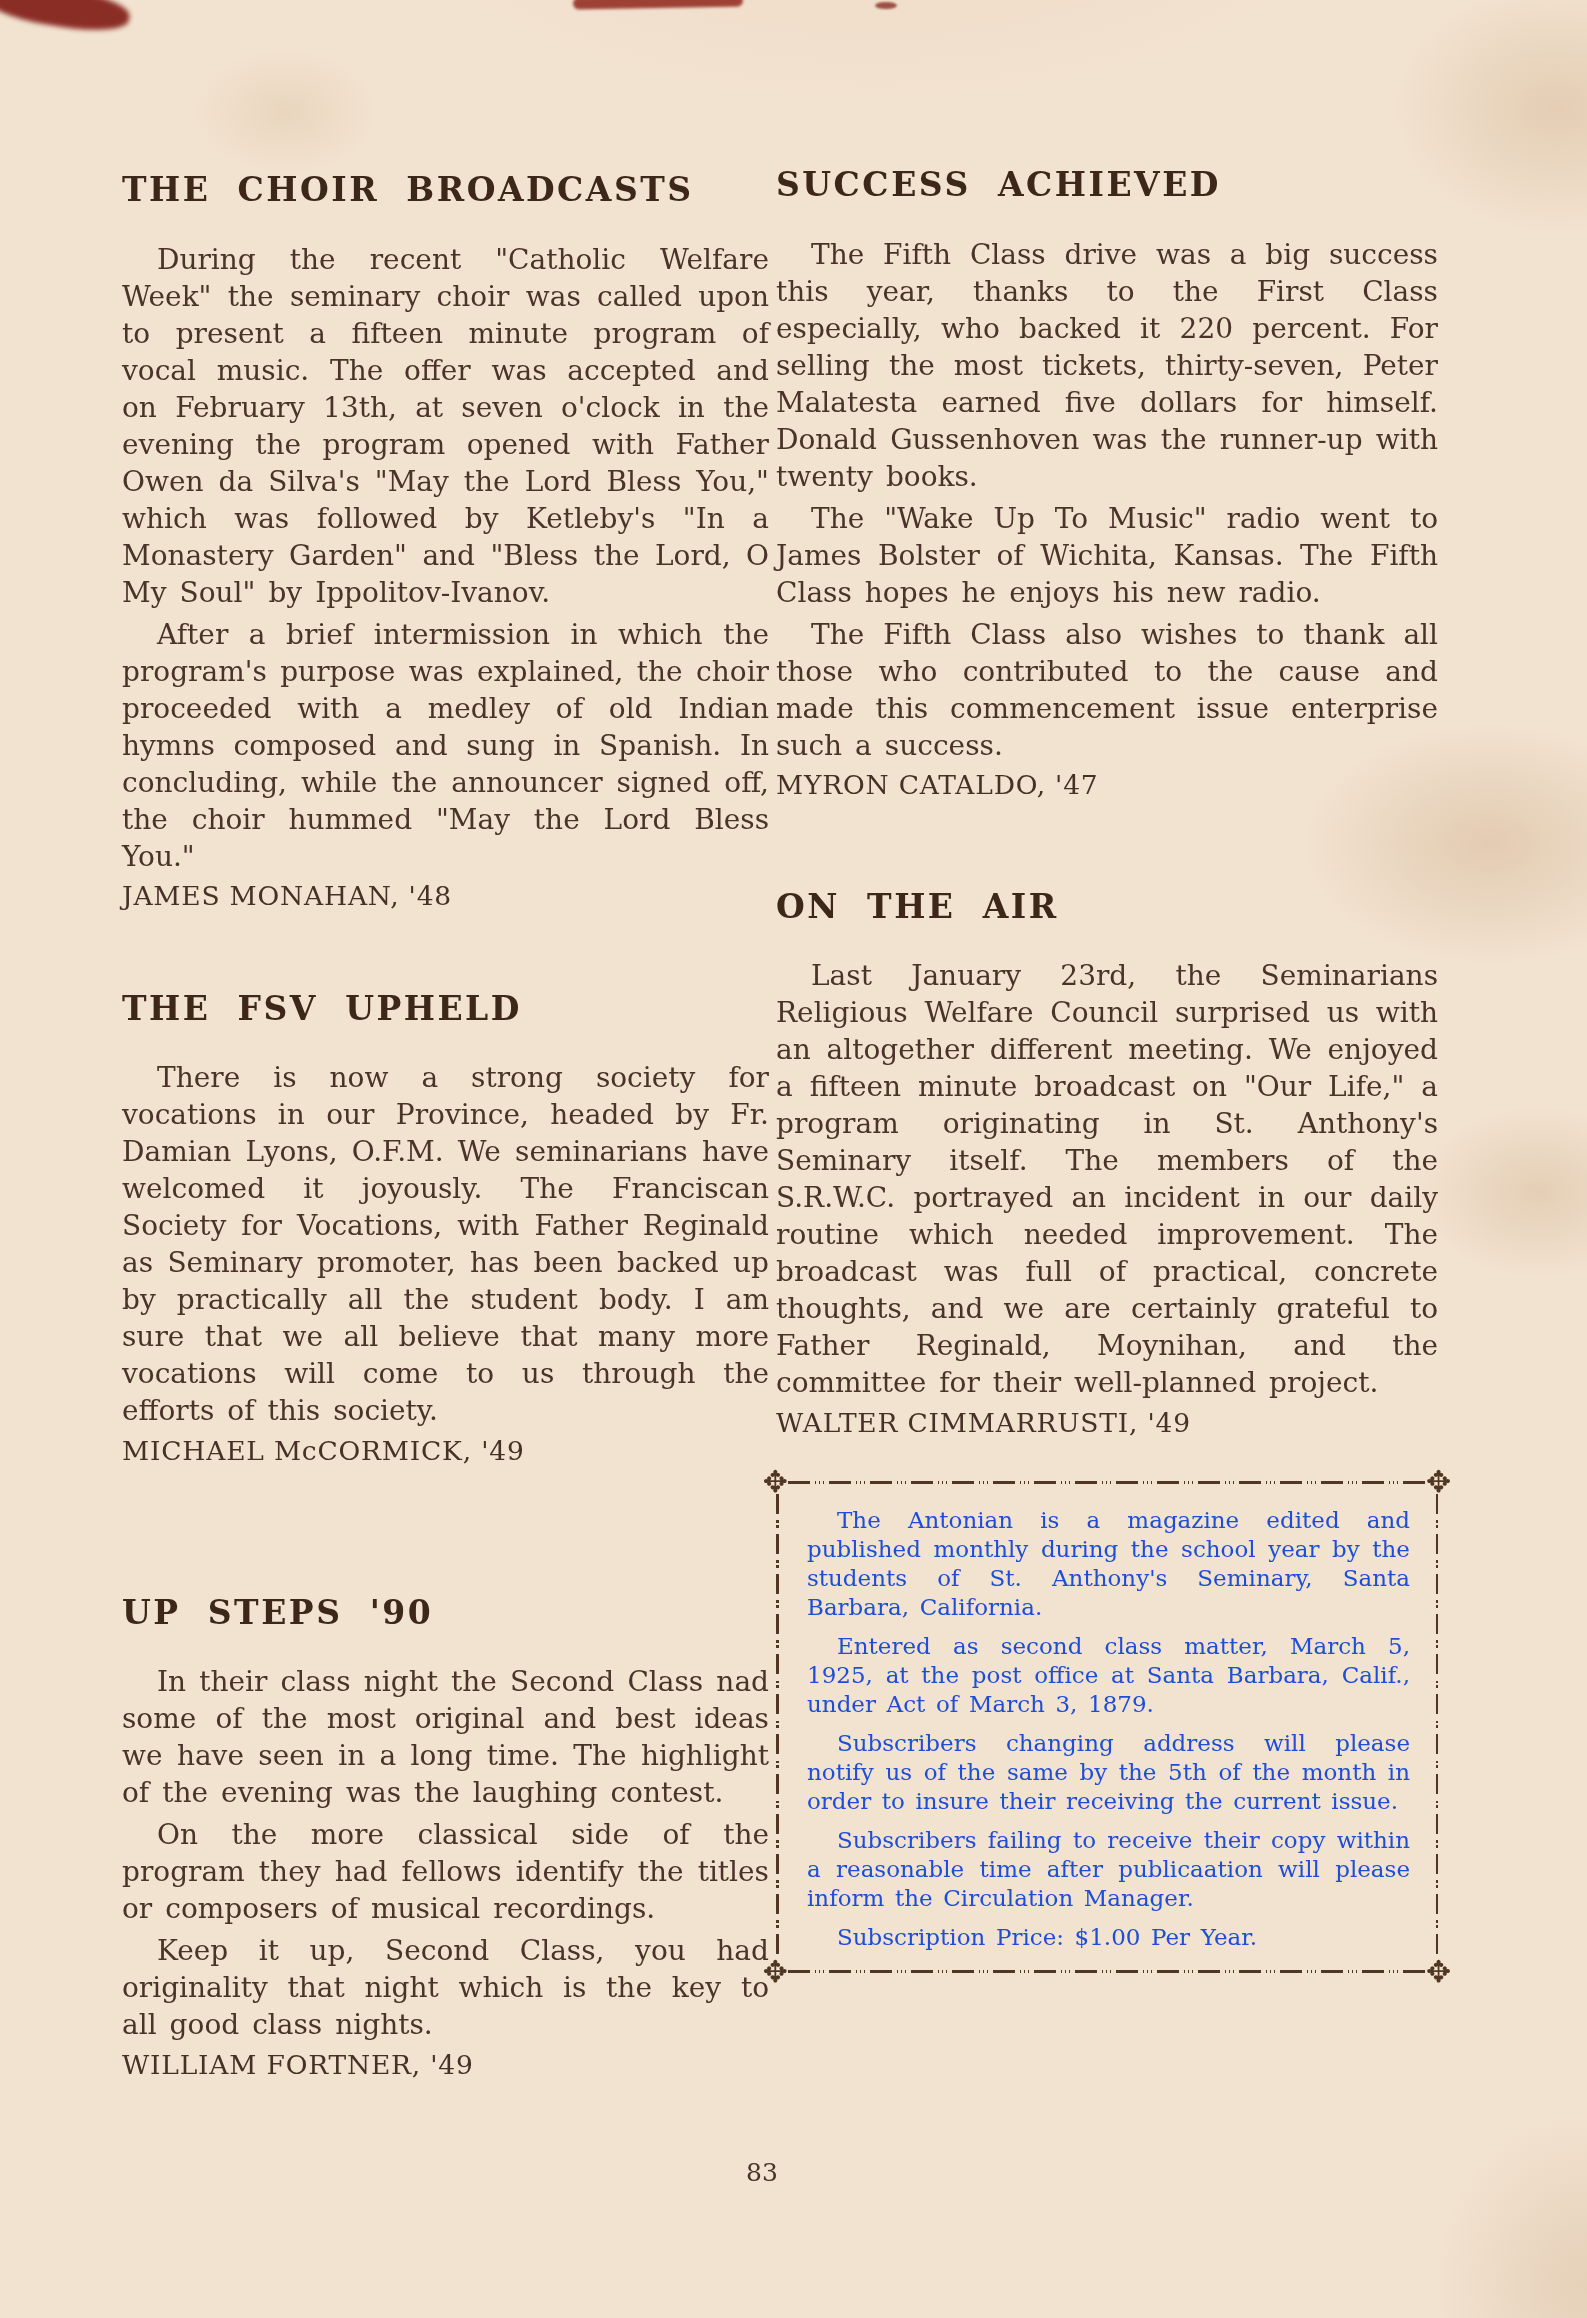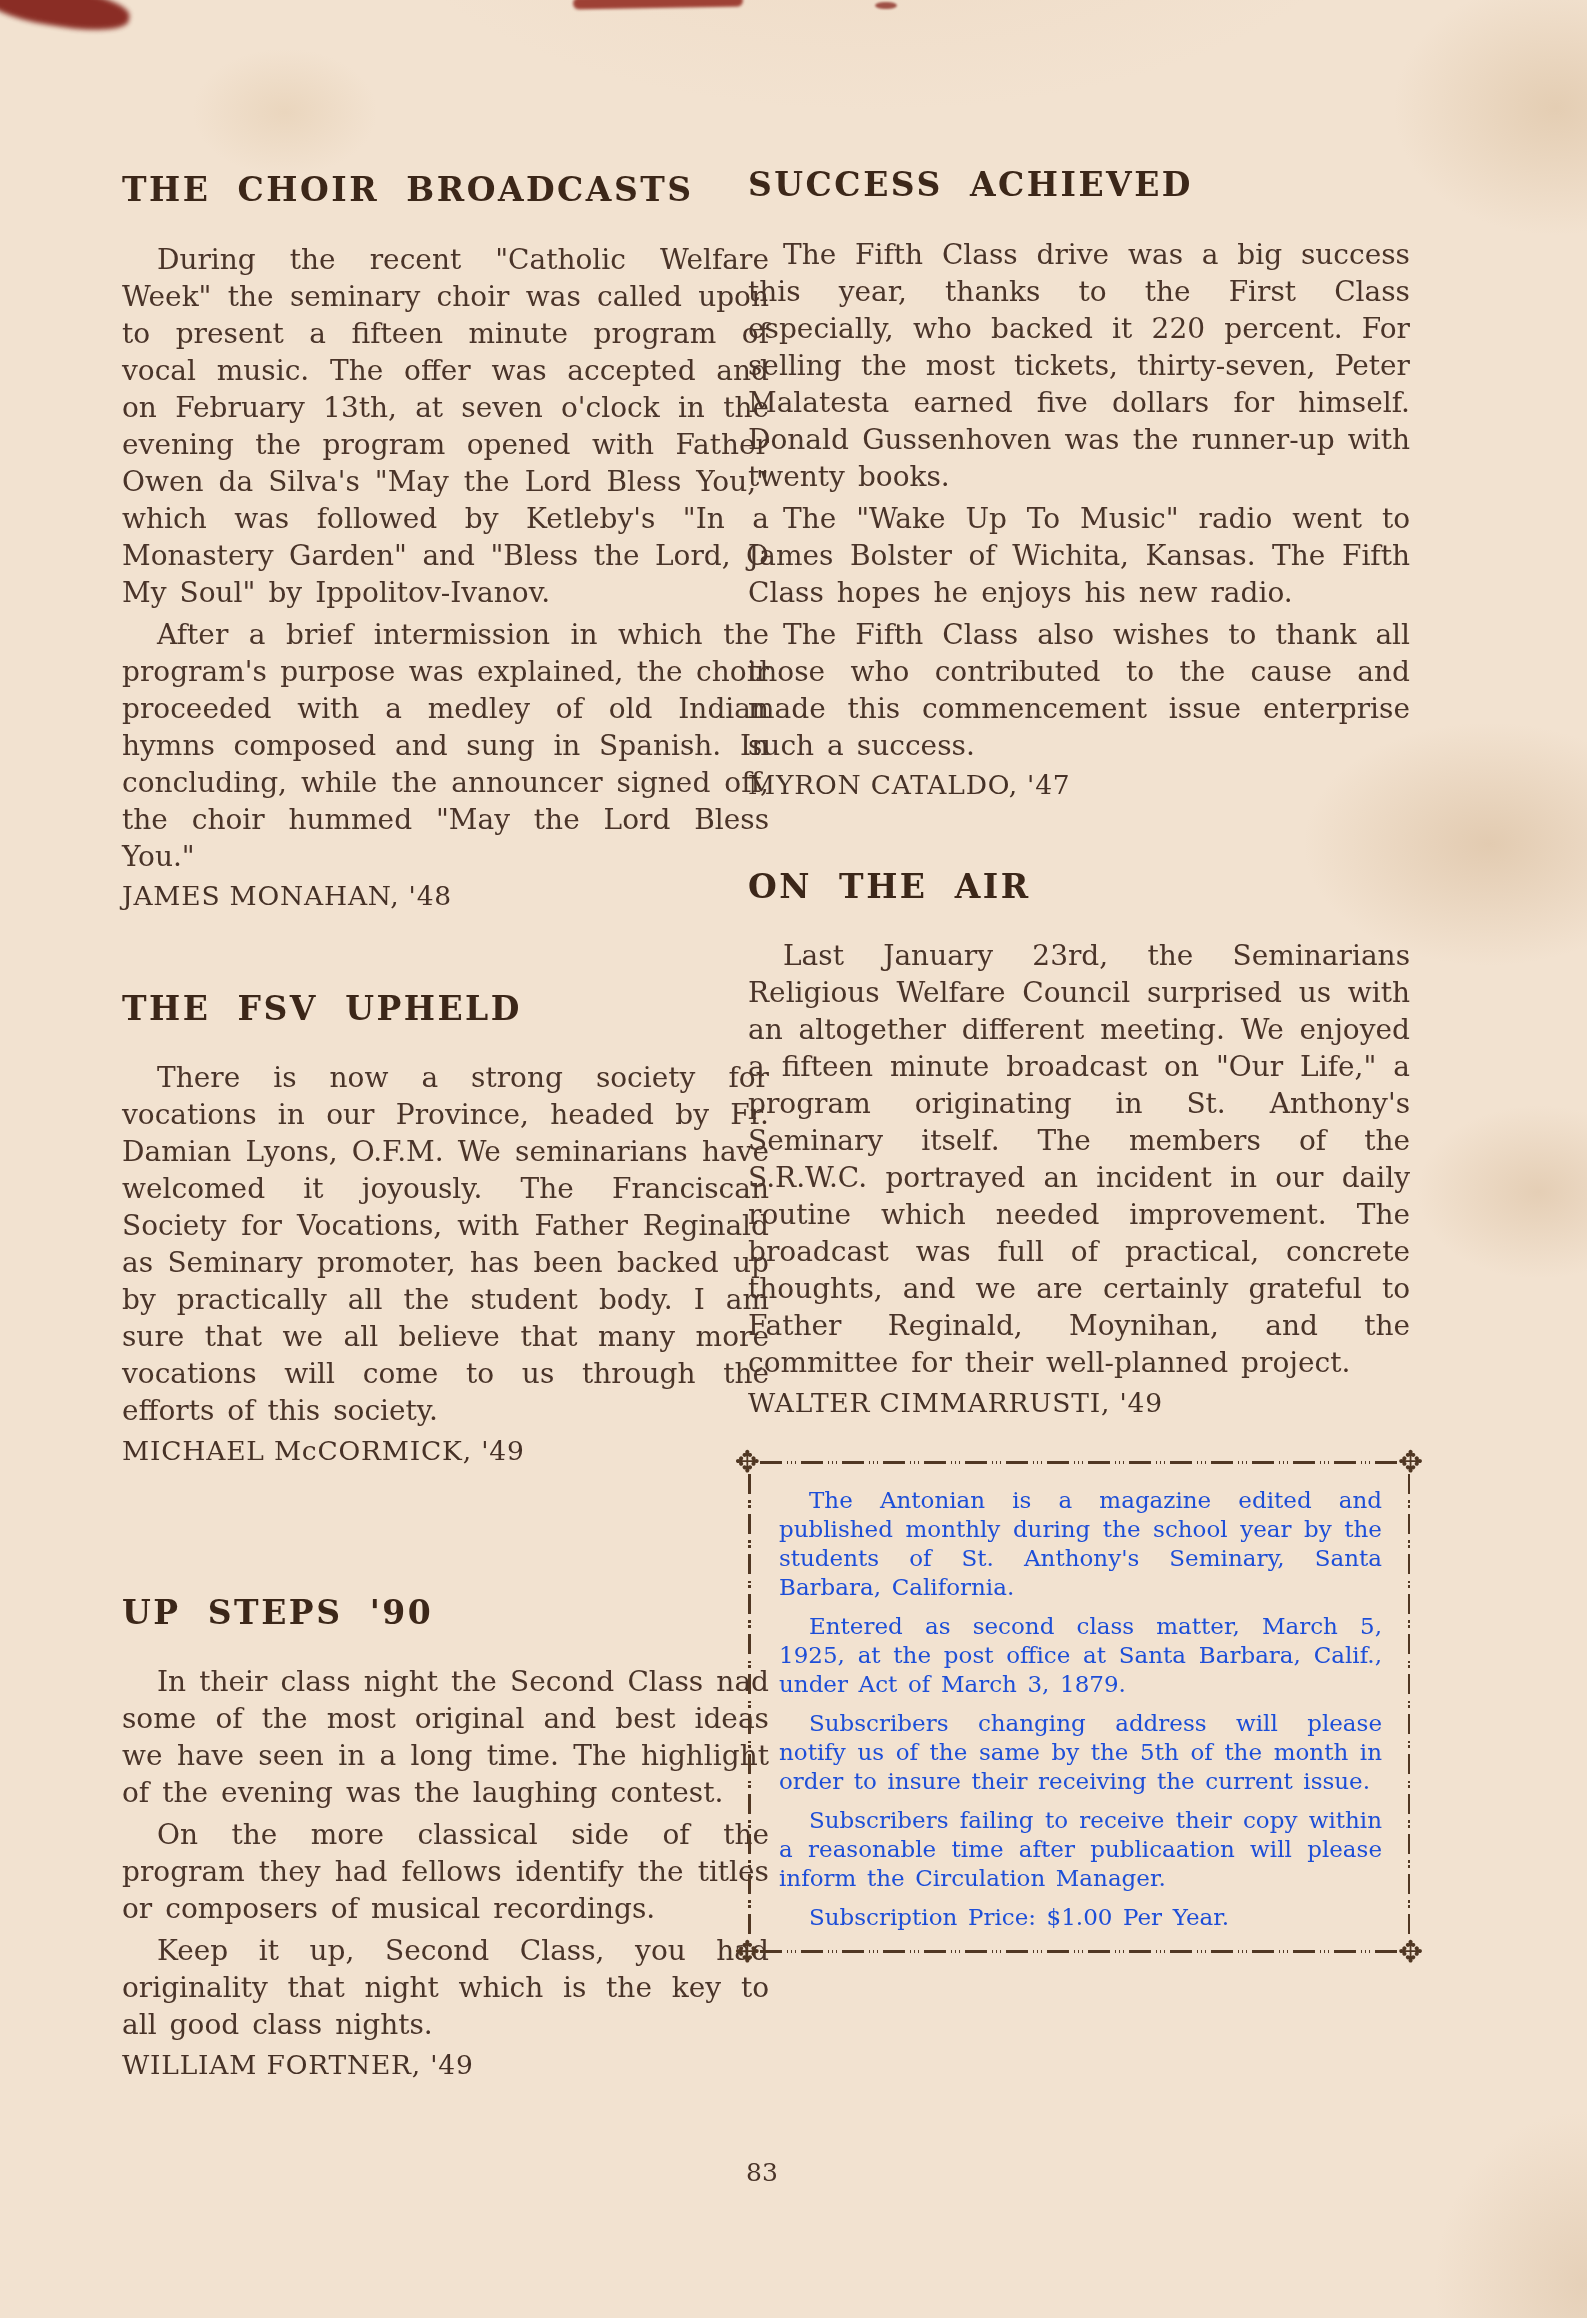--- a/index.html
+++ b/index.html
@@ -29,21 +29,21 @@
     left:573px;top:-4.1px;width:170px;height:12.4px;background:#8a1a10;
     transform:rotate(-1deg);border-radius:6.6px;filter:blur(1.7px);opacity:.8;
   }
   .mark-dot{
     left:875px;top:1.7px;width:21.5px;height:7.4px;background:#7c150e;
     border-radius:50%;filter:blur(0.8px);opacity:.7;
   }
 
   .col{position:absolute;}
   .col-left {left:122px;top:170px;width:647px;}
-  .col-right{left:748px;top:165px;width:662px;}
+  .col-right{left:776px;top:165px;width:662px;}
 
   .title{
     margin:0;
     font:700 33px/1.2 "DejaVu Serif",serif;
     color:#3c2719;text-align:left;
     letter-spacing:2.5px;word-spacing:13.2px;
   }
   .body{
     margin:0;
     font:400 28px/37px "DejaVu Serif",serif;
@@ -52,21 +52,21 @@
   }
   .title + .body{margin-top:31px;}
   .body + .body{margin-top:5px;}
   .byline{
     margin:3.3px 13.2px 0 0;
     font:400 26.5px/36px "DejaVu Serif",serif;
     color:#463126;text-align:left;letter-spacing:0.8px;
   }
   .sec-fsv{margin-top:75px;}
   .sec-upsteps{margin-top:124px;}
-  .sec-ontheair{margin-top:64px;}
+  .sec-ontheair{margin-top:84px;}
 
   
   .notice-box{
     position:relative;margin-top:40px;
     padding:25px 28px 21.5px 31px;
   }
   .notice-box .box-text{
     margin:0;
     font:400 23px/29px "DejaVu Serif",serif;
     color:#1d4ed8;text-align:justify;text-indent:30px;word-spacing:3.3px;

